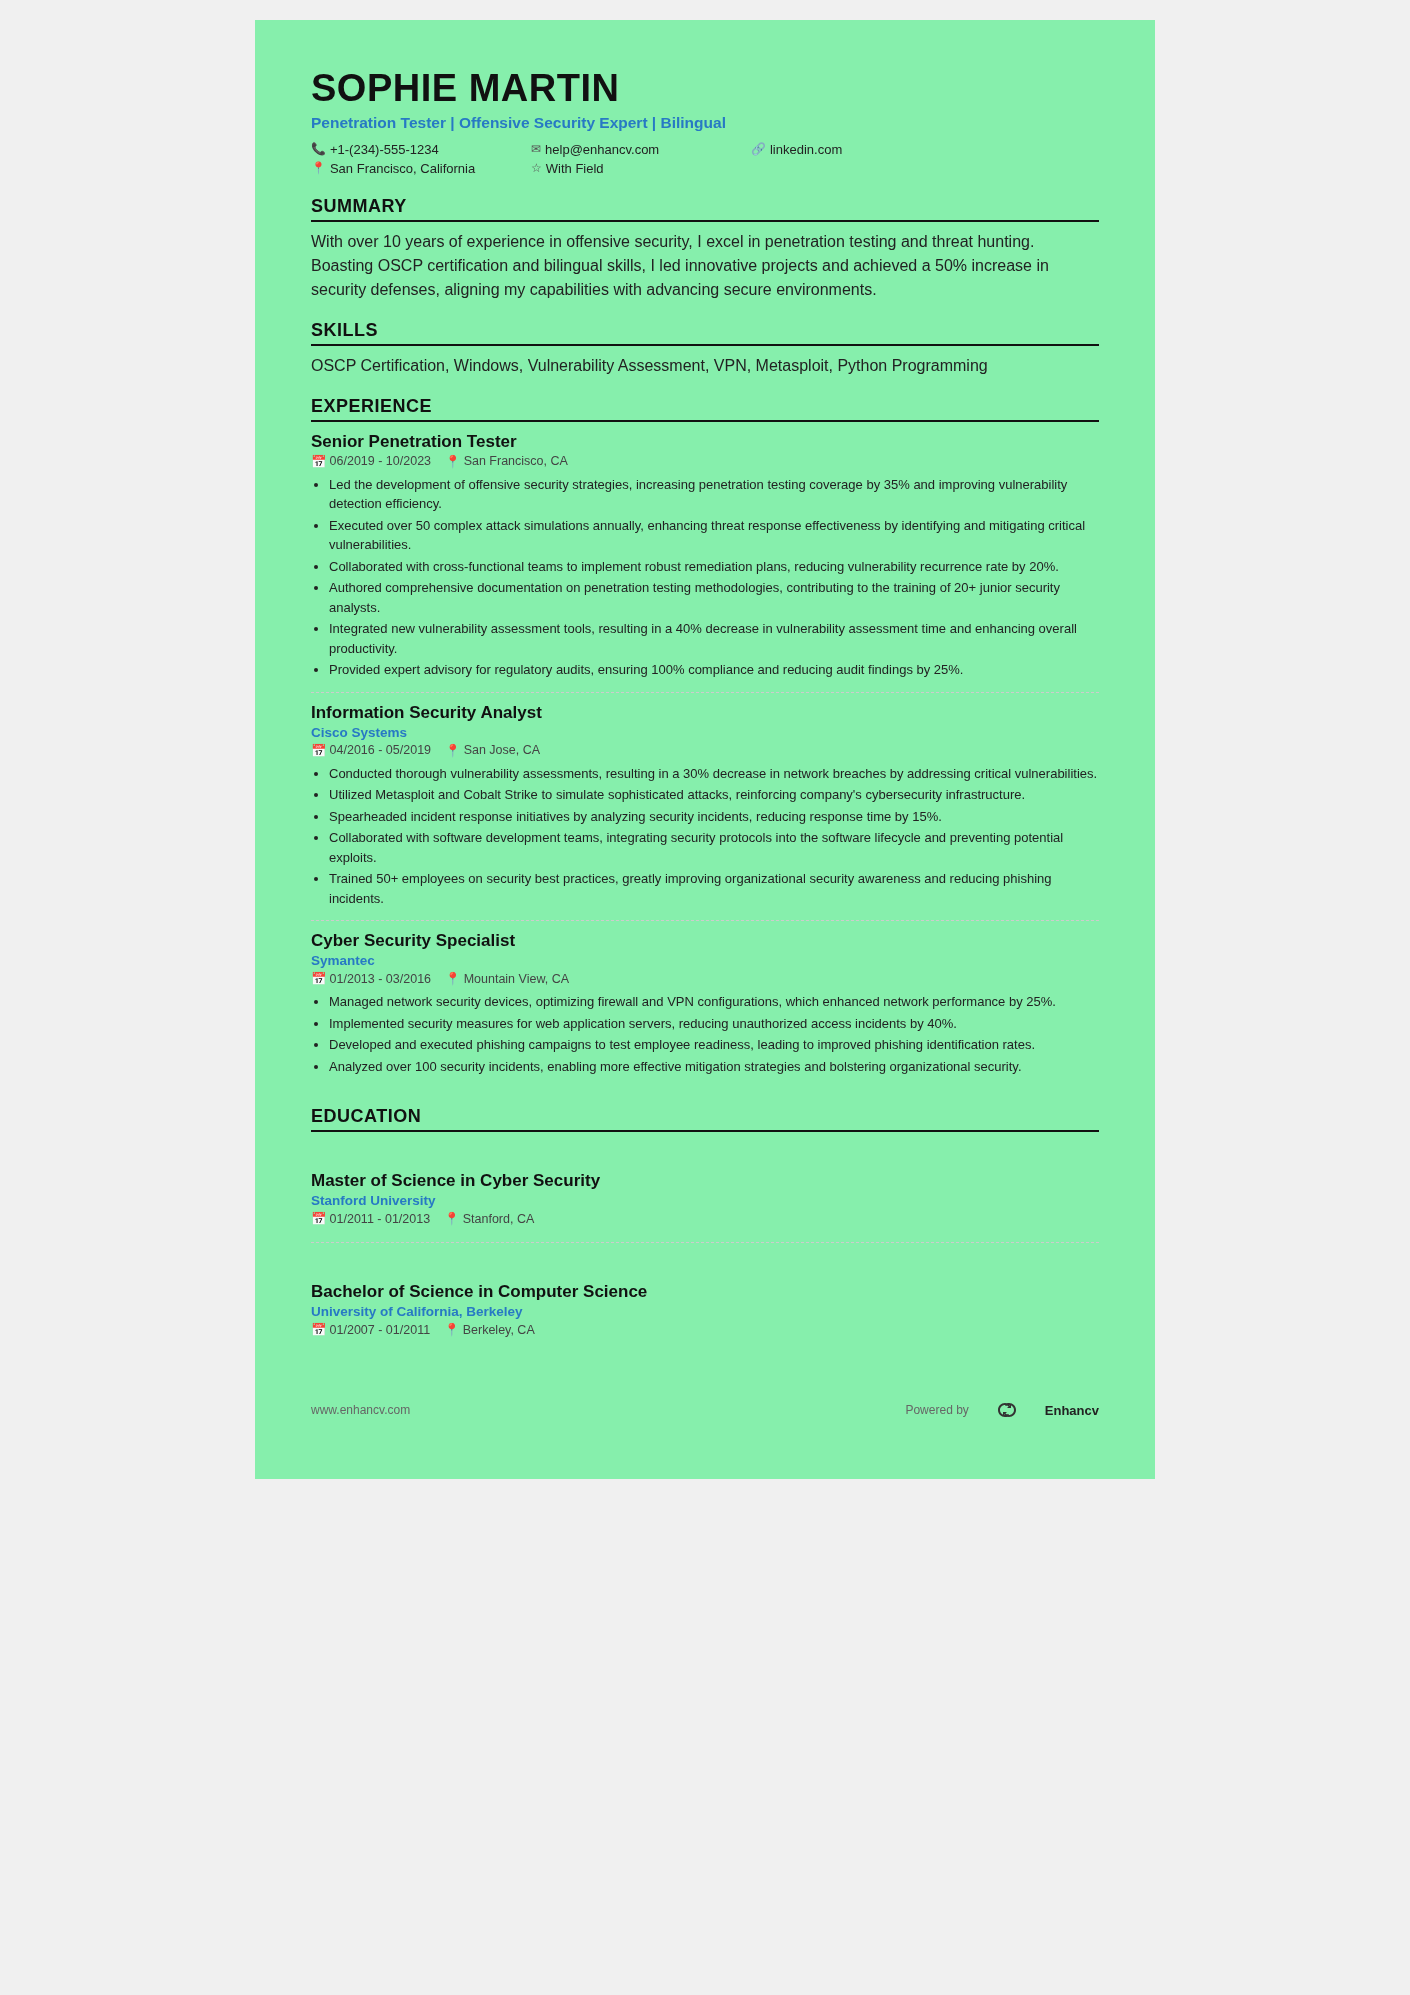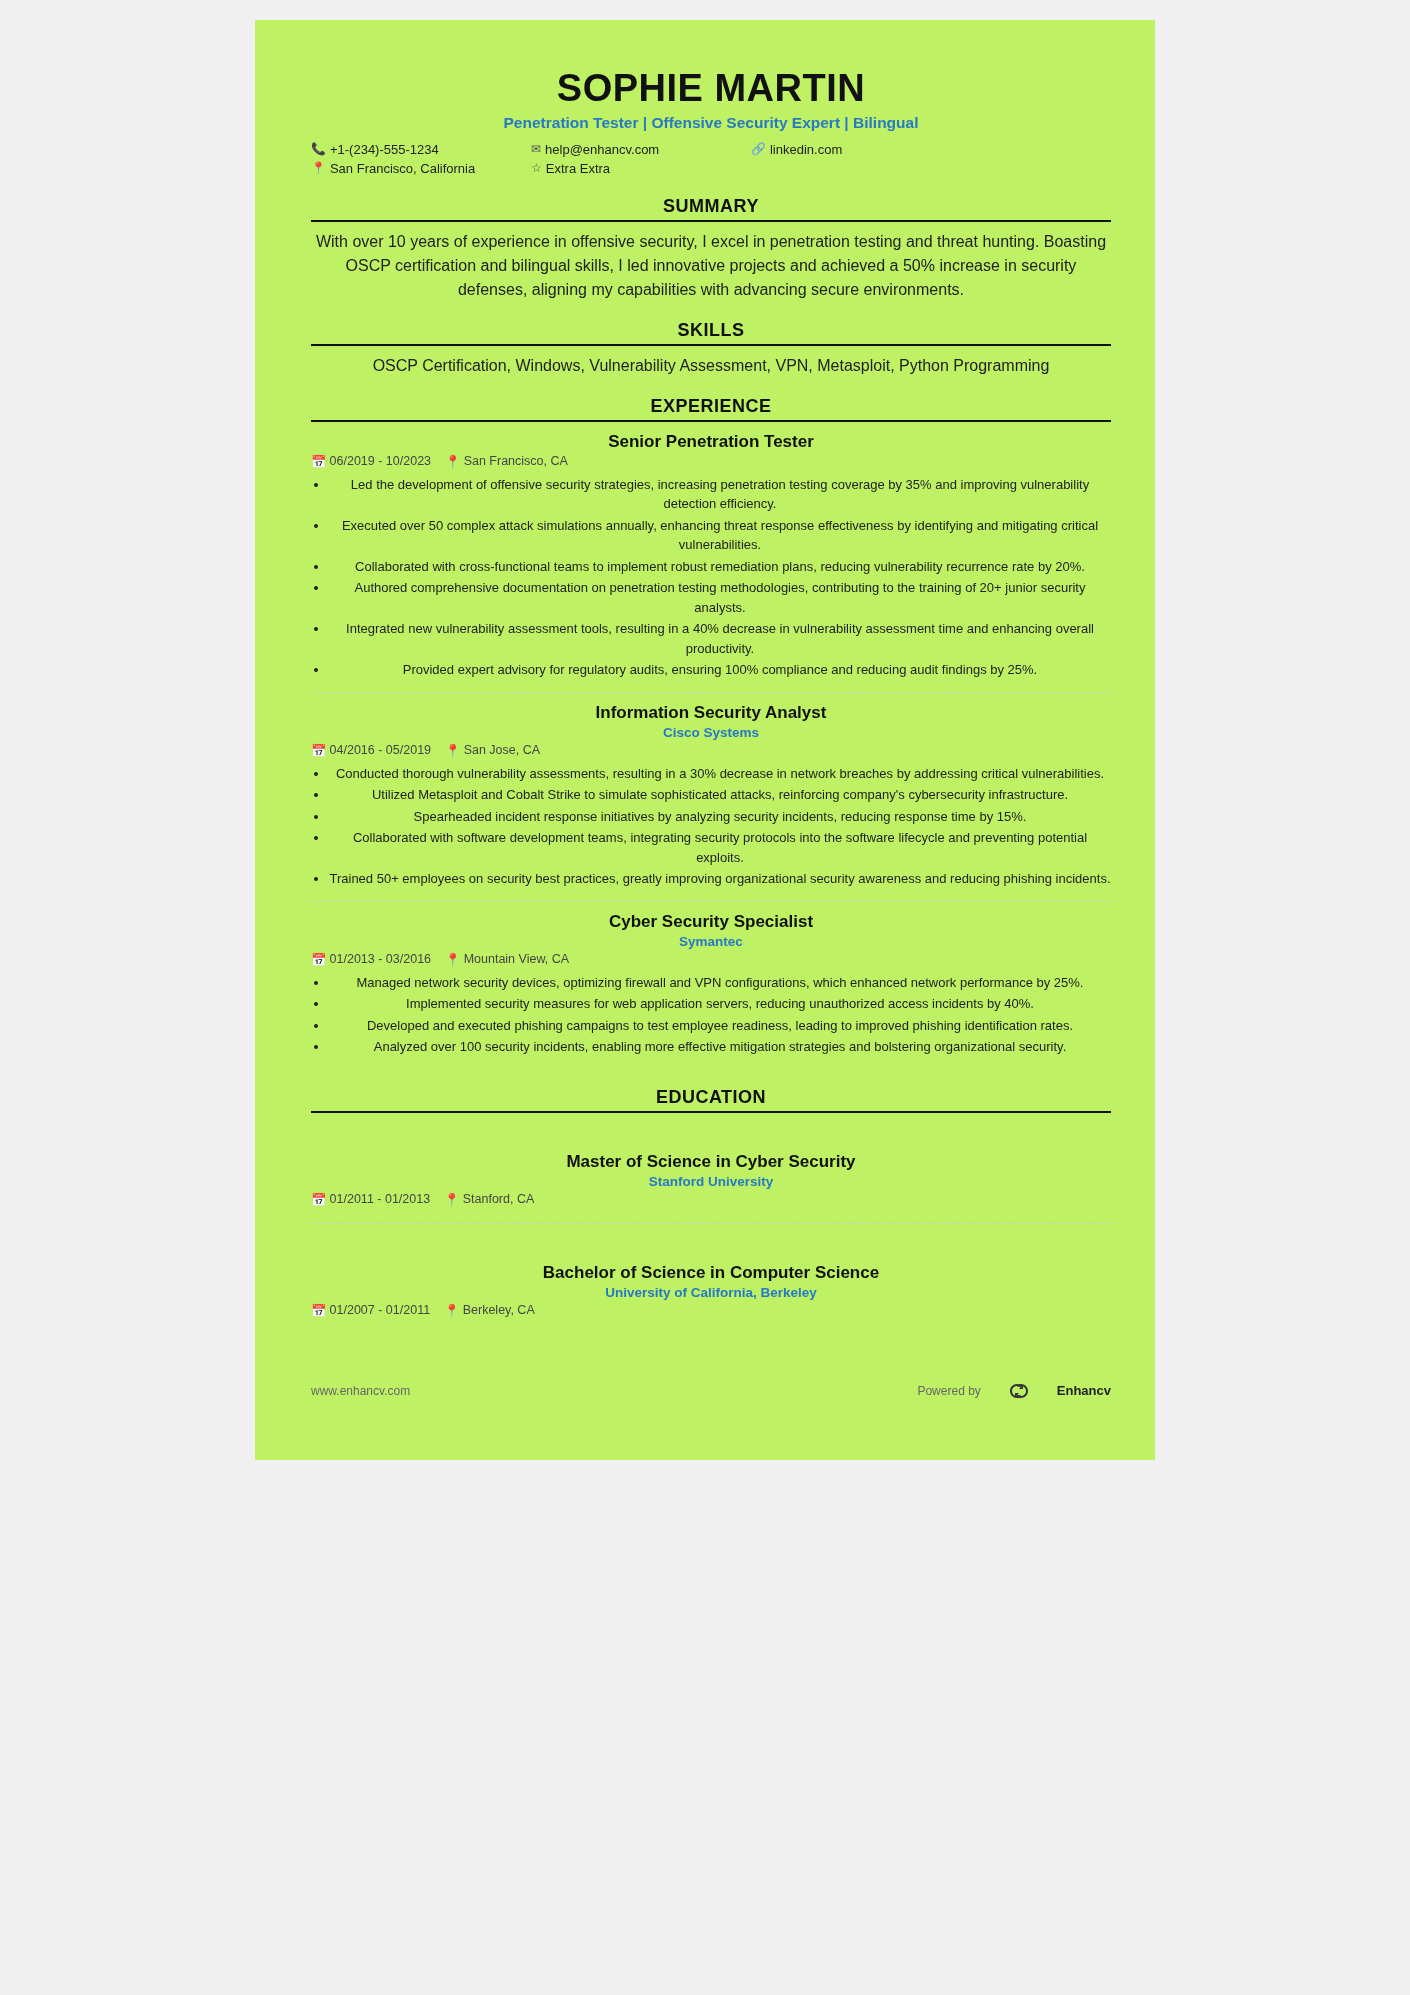--- a/index.html
+++ b/index.html
@@ -4,26 +4,25 @@
   <style>
     * { box-sizing: border-box; margin: 0; padding: 0; }
     body {
       font-family: Arial, sans-serif;
       background: #f0f0f0;
       display: flex;
       justify-content: center;
       padding: 20px;
     }
     .resume-page {
-      background: #bef264;
+      background: #86efac;
       width: 900px;
       min-height: 1270px;
-      padding: 48px 44px 60px 56px;
+      padding: 48px 56px 60px 56px;
       position: relative;
-      text-align: center;
     }
     .header-name {
       font-size: 38px;
       font-weight: 900;
       color: #111111;
       letter-spacing: 0.5px;
       line-height: 1.1;
     }
     .header-title {
       font-size: 15.5px;
@@ -177,21 +176,21 @@
         <span>linkedin.com</span>
       </div>
     </div>
     <div class="contact-row">
       <div class="contact-item">
         <span class="icon">📍</span>
         <span>San Francisco, California</span>
       </div>
       <div class="contact-item">
         <span class="icon">☆</span>
-        <span>Extra Extra</span>
+        <span>With Field</span>
       </div>
     </div>
   </div>
 
   <div class="section">
     <div class="section-title">SUMMARY</div>
     <div class="section-text">With over 10 years of experience in offensive security, I excel in penetration testing and threat hunting. Boasting OSCP certification and bilingual skills, I led innovative projects and achieved a 50% increase in security defenses, aligning my capabilities with advancing secure environments.</div>
   </div>
 
   <div class="section">

